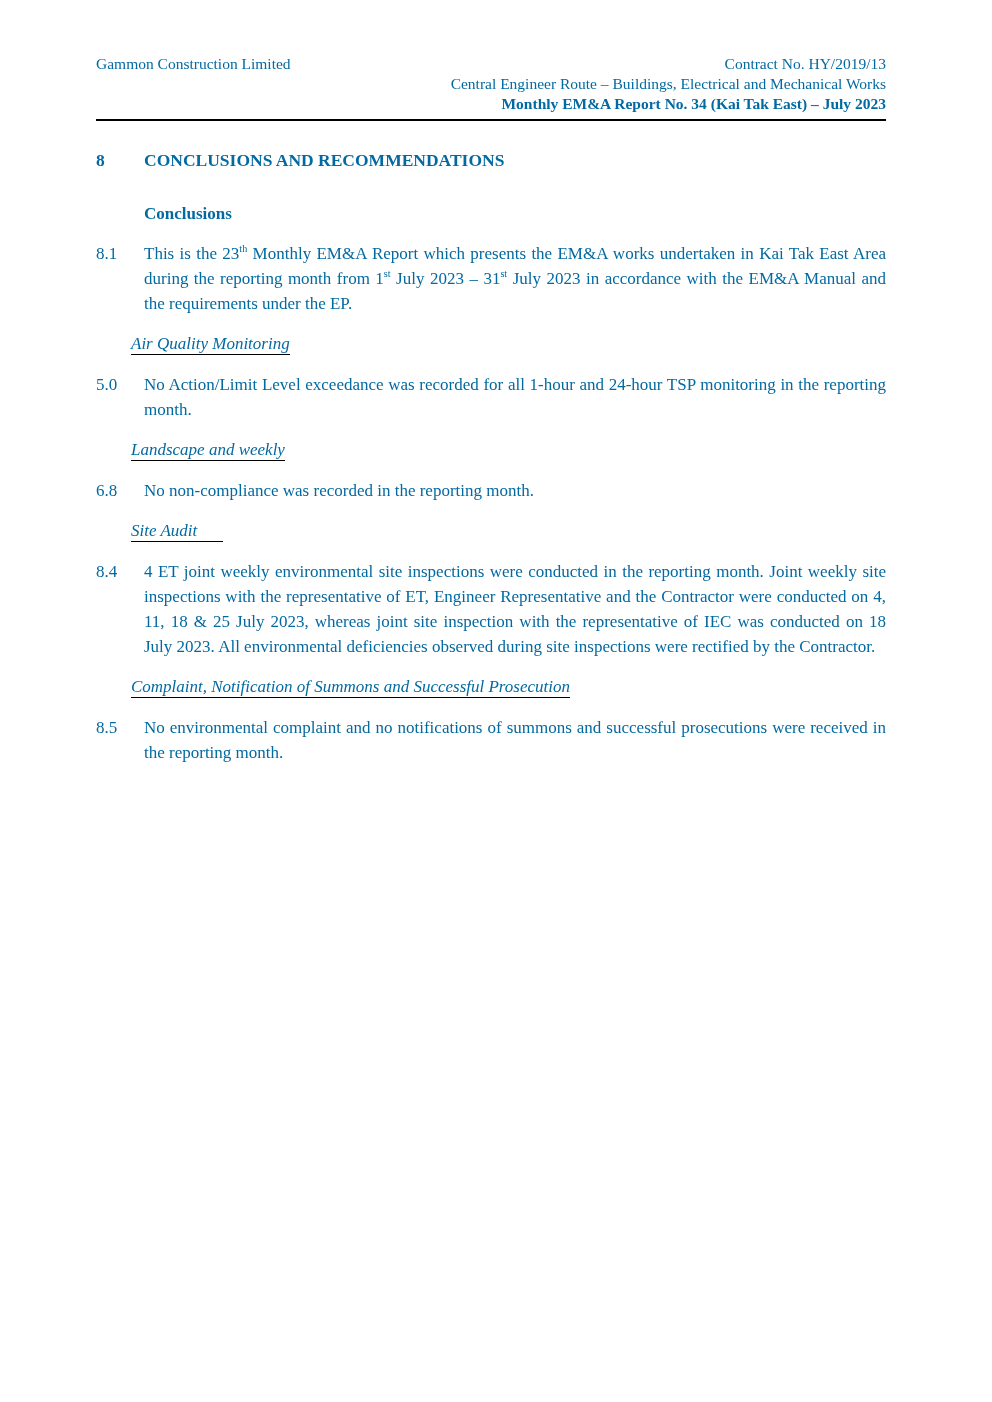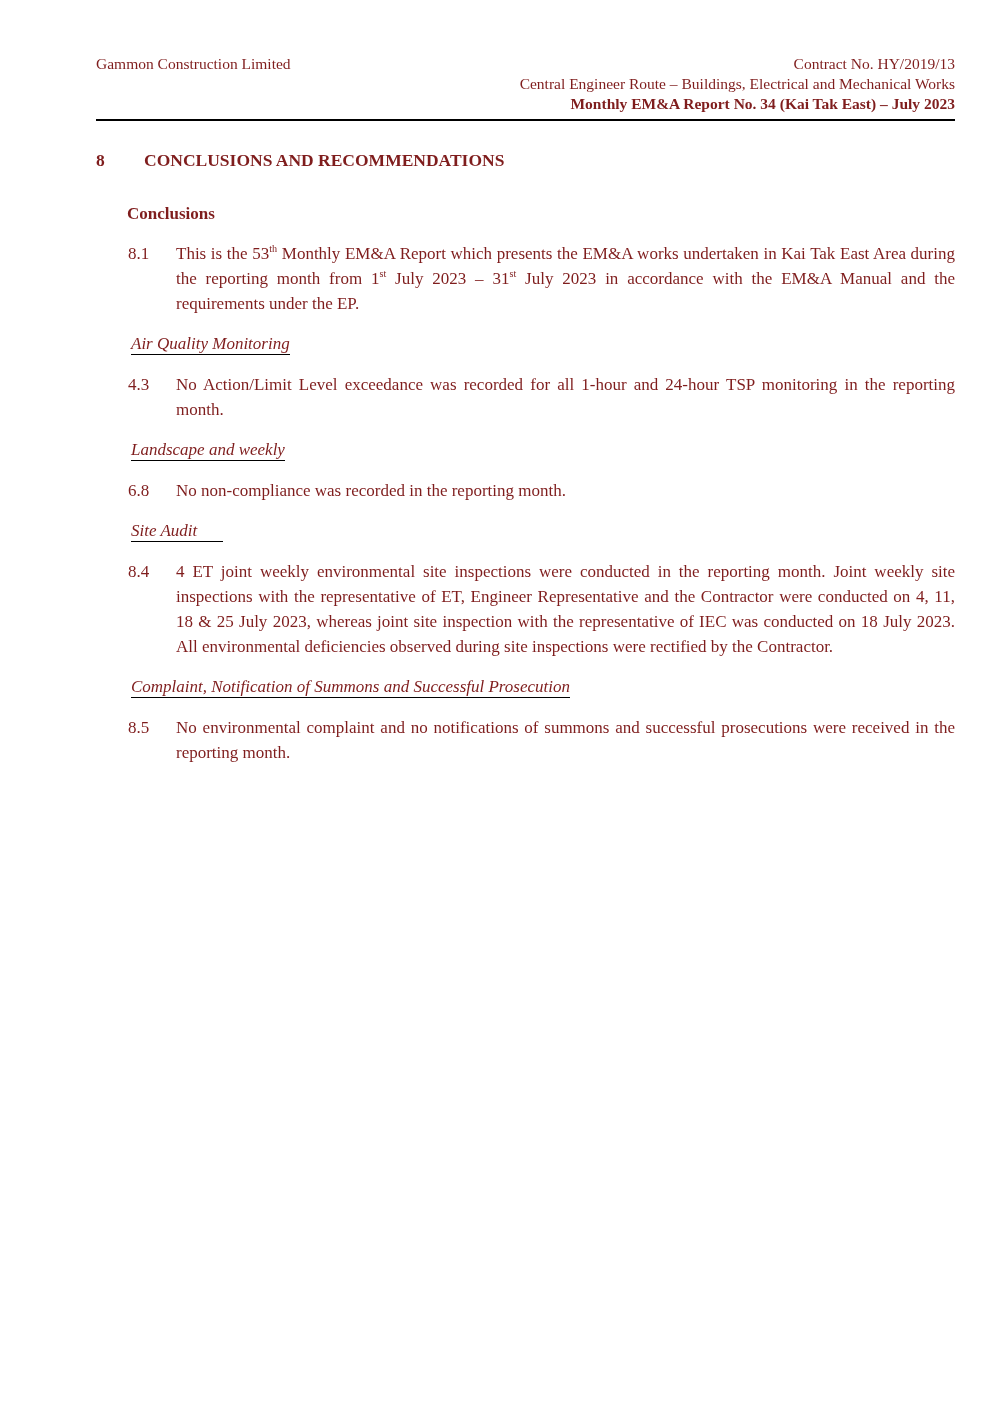--- a/index.html
+++ b/index.html
@@ -5,24 +5,24 @@
   html, body {
     margin: 0;
     padding: 0;
     background: #ffffff;
   }
   .page {
     position: relative;
     width: 992px;
     height: 1028px;
     background: #ffffff;
-    color: #7f1d1d;
+    color: #0369a1;
     font-family: "Liberation Serif", "DejaVu Serif", serif;
     box-sizing: border-box;
-    padding: 54px 37px 0 96px;
+    padding: 54px 106px 0 96px;
     overflow: hidden;
   }
   
   .hdr {
     font-size: 15.5px;
     line-height: 20px;
   }
   .hdr-row1 {
     display: flex;
     justify-content: space-between;
@@ -41,32 +41,31 @@
     font-size: 17px;
     line-height: 25px;
   }
   .section-heading {
     display: flex;
     font-weight: bold;
     font-size: 17.5px;
     margin-bottom: 28px;
   }
   .sub-title {
-    margin-left: 31px;
+    margin-left: 48px;
     font-weight: bold;
     margin-bottom: 15px;
   }
   .num-col {
     flex: 0 0 48px;
     width: 48px;
   }
   .para {
     display: flex;
     margin-bottom: 15px;
-    margin-left: 32px;
   }
   .para .ptext {
     flex: 1;
     text-align: justify;
   }
   sup.sp {
     font-size: 0.6em;
     line-height: 0;
     vertical-align: super;
   }
@@ -117,29 +116,29 @@
 
     <div class="section-heading">
       <span class="num-col">8</span>
       <span>CONCLUSIONS AND RECOMMENDATIONS</span>
     </div>
 
     <div class="sub-title">Conclusions</div>
 
     <div class="para">
       <span class="num-col">8.1</span>
-      <div class="ptext"><span>This is the 53</span><sup class="sp">th</sup><span> Monthly EM&amp;A Report which presents the EM&amp;A works undertaken in Kai Tak East Area during the reporting month from 1</span><sup class="sp">st</sup><span> July 2023 – 31</span><sup class="sp">st</sup><span> July 2023 in accordance with the EM&amp;A Manual and the requirements under the EP.</span></div>
+      <div class="ptext"><span>This is the 23</span><sup class="sp">th</sup><span> Monthly EM&amp;A Report which presents the EM&amp;A works undertaken in Kai Tak East Area during the reporting month from 1</span><sup class="sp">st</sup><span> July 2023 – 31</span><sup class="sp">st</sup><span> July 2023 in accordance with the EM&amp;A Manual and the requirements under the EP.</span></div>
     </div>
 
     <div class="subheading">
       <span class="u">Air Quality Monitoring</span>
     </div>
 
     <div class="para">
-      <span class="num-col">4.3</span>
+      <span class="num-col">5.0</span>
       <div class="ptext">No Action/Limit Level exceedance was recorded for all 1-hour and 24-hour TSP monitoring in the reporting month.</div>
     </div>
 
     <div class="subheading">
       <span class="u">Landscape and weekly</span>
     </div>
 
     <div class="para">
       <span class="num-col">6.8</span>
       <div class="ptext">No non-compliance was recorded in the reporting month.</div>

